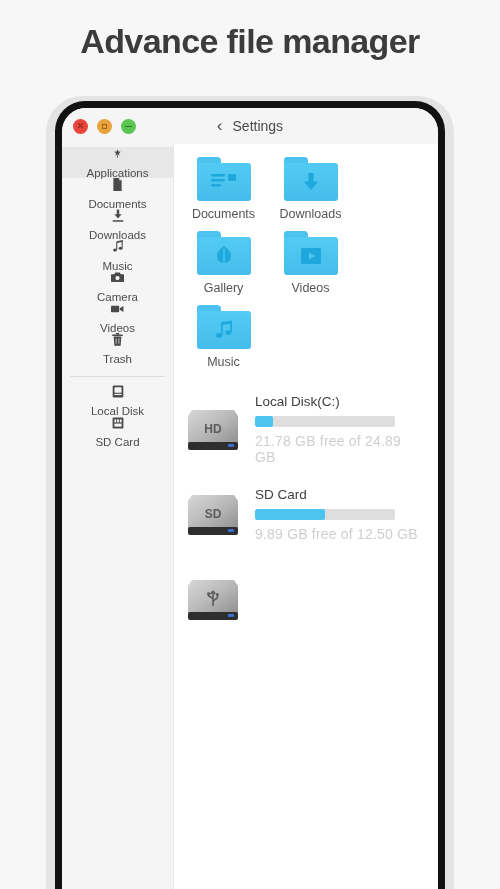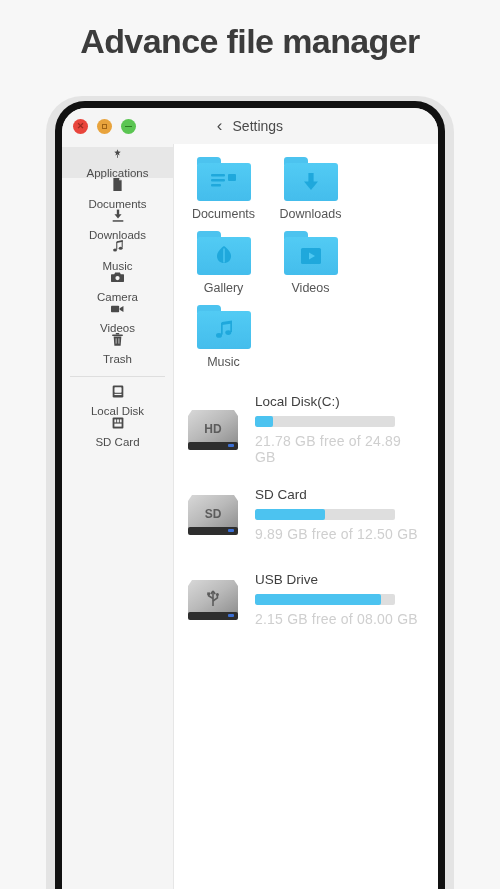--- a/index.html
+++ b/index.html
@@ -418,27 +418,20 @@
                   <g stroke="#5c5c5c" stroke-width="1.6" fill="none">
                     <path d="M29 32V17"></path>
                       <path d="M29 17l-2.2 3M29 17l2.2 3"></path>
                     <path d="M29 27l4.4-3.2v-2.4"></path>
                       <path d="M29 24.5l-4.4-2.7v-2"></path>
                   </g>
                   <circle cx="33.4" cy="20.4" r="1.5" fill="#5c5c5c"></circle>
                   <rect x="23.2" y="18.4" width="2.8" height="2.8" fill="#5c5c5c"></rect>
                 </svg>
               </div>
-              <div class="drive-info">
-                <div class="drive-name">USB Drive</div>
-                <div class="bar" style="background: rgb(222, 222, 222);">
-                  <div class="bar-fill" style="width: 90%; background: rgb(76, 195, 240);"></div>
-                </div>
-                <div class="drive-sub">2.15 GB free of 08.00 GB</div>
-              </div>
             </div>
 
           </div>
         </div>
       </div>
 
     </div>
   </div>
 </div>
 

